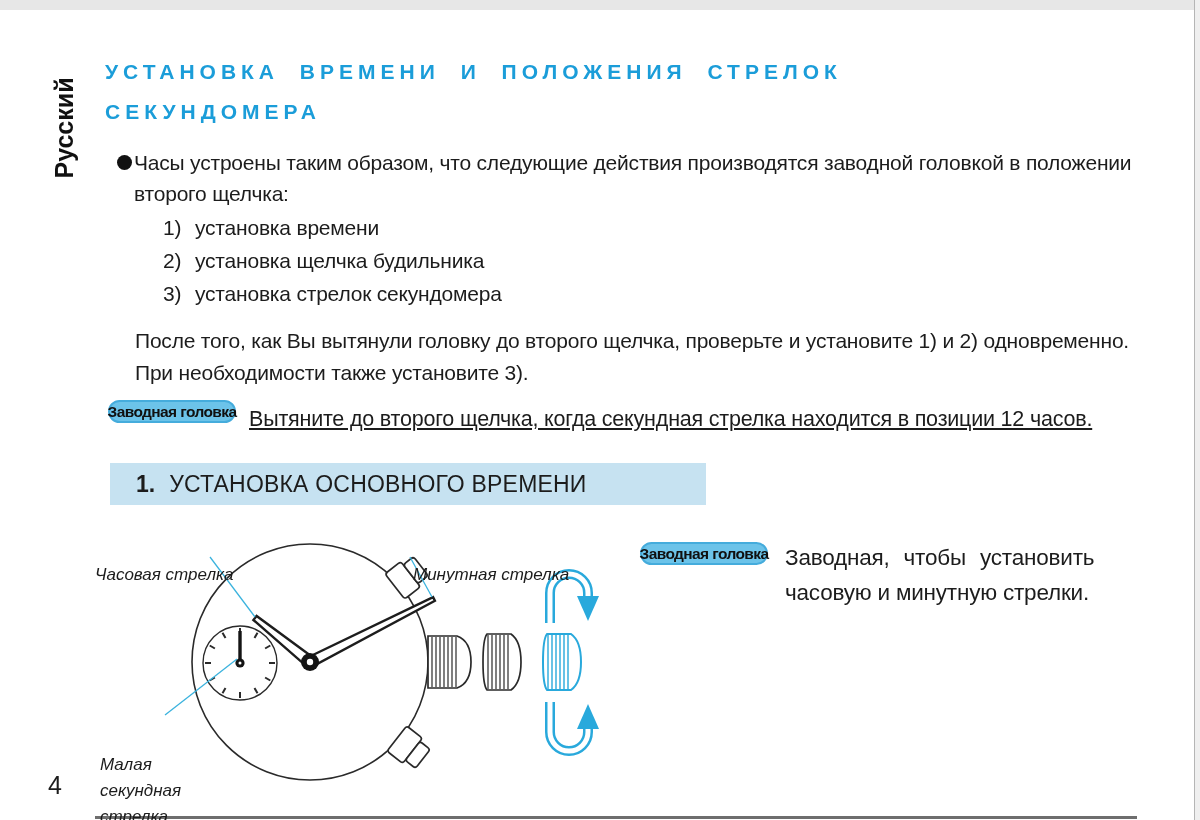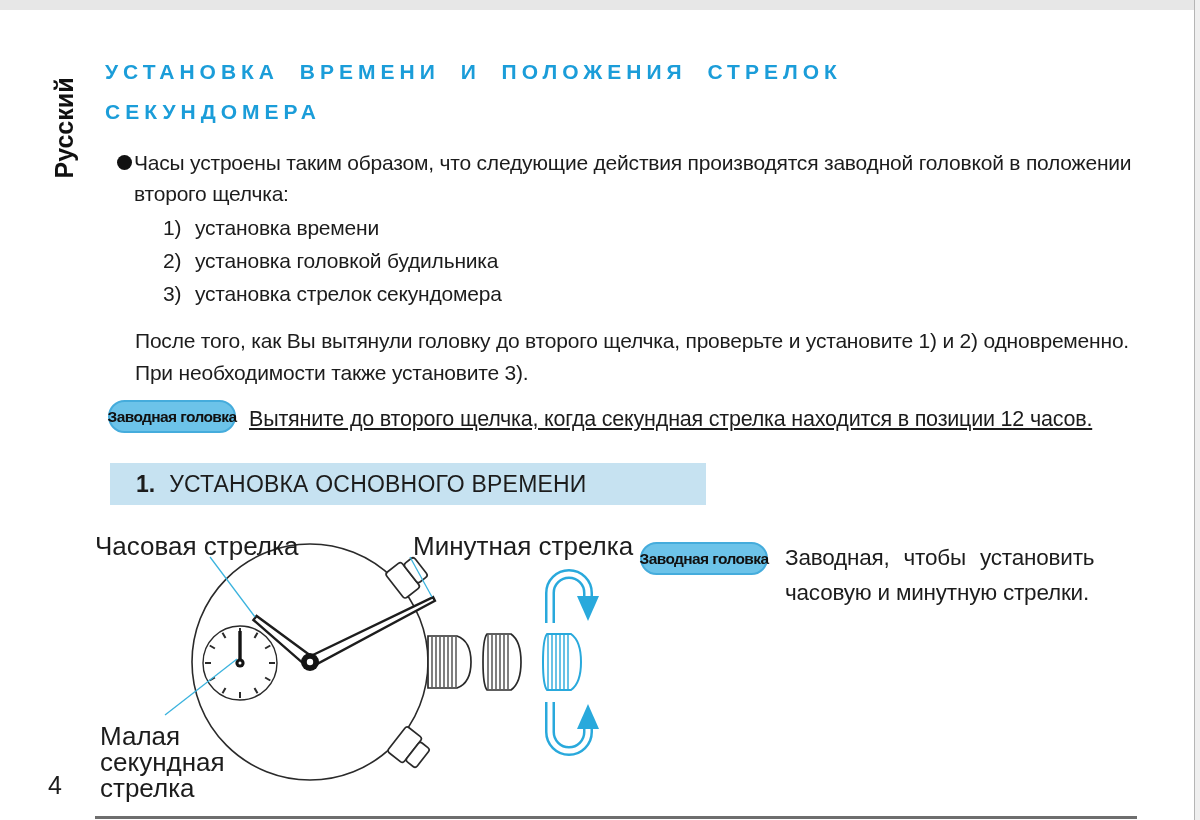--- a/index.html
+++ b/index.html
@@ -23,38 +23,38 @@
   .intro-bullet{position:absolute;left:117px;top:147px;width:1040px;display:flex;gap:2px;}
   .bullet-dot{width:15px;height:15px;border-radius:50%;background:#111;margin-top:8px;flex:none;}
   .body-text{font-size:21px;line-height:31px;letter-spacing:-0.2px;color:#1c1c1c;}
   .step-list{position:absolute;left:163px;top:211px;}
   .step-row{display:flex;font-size:21px;line-height:33px;letter-spacing:-0.2px;}
   .step-num{width:32px;flex:none;}
   .note{position:absolute;left:135px;top:304px;width:1015px;margin-top:21px;}
   .note .body-text{line-height:32px;}
 
   .badge{
-    position:absolute;width:128px;height:33px;box-sizing:border-box;
+    position:absolute;width:128px;height:23px;box-sizing:border-box;
     background:#6CC3E9;border:2px solid #45ACDC;border-radius:17px;
     display:flex;align-items:center;justify-content:center;
     font-weight:bold;font-size:15.5px;letter-spacing:-0.6px;color:#101010;white-space:nowrap;
   }
   .badge-1{left:108px;top:400px;}
   .badge-2{left:640px;top:542px;}
   .crown-text-1{position:absolute;left:249px;top:404px;font-size:21.5px;line-height:30px;letter-spacing:-0.2px;white-space:nowrap;text-decoration:underline;}
 
   .section-bar{
     position:absolute;left:110px;top:463px;width:596px;height:42px;background:#C6E2F1;
     display:flex;align-items:center;
   }
   .section-num{font-weight:bold;font-size:23px;margin-left:26px;}
   .section-title{font-weight:normal;font-size:23px;margin-left:14px;letter-spacing:0.2px;}
 
   .diagram-svg{position:absolute;left:85px;top:525px;}
-  .diag-label{position:absolute;font-size:26px;line-height:26px;color:#1c1c1c;}
+  .diag-label{position:absolute;font-style:italic;font-size:17px;line-height:26px;color:#1c1c1c;margin-top:29px;}
   .label-hour{left:95px;top:533px;}
   .label-minute{left:413px;top:533px;}
   .label-small-second{left:100px;top:723px;width:125px;}
 
   .crown-text-2{position:absolute;left:785px;top:540px;width:370px;font-size:22.5px;line-height:35px;letter-spacing:-0.2px;}
   .crown-text-2 .l0{word-spacing:8px;}
   .page-number{position:absolute;left:48px;top:771px;font-size:25px;color:#1c1c1c;}
 </style>
 </head>
 <body>
@@ -79,21 +79,21 @@
     </div>
   </div>
 
   <div class="step-list">
     <div class="step-row">
       <span class="step-num">1)</span>
       <span>установка времени</span>
     </div>
     <div class="step-row">
       <span class="step-num">2)</span>
-      <span>установка головкой будильника</span>
+      <span>установка щелчка будильника</span>
     </div>
     <div class="step-row">
       <span class="step-num">3)</span>
       <span>установка стрелок секундомера</span>
     </div>
   </div>
 
   <div class="note">
     <div class="body-text">После того, как Вы вытянули головку до второго щелчка, проверьте и установите 1) и 2) одновременно.</div>
     <div class="body-text">При необходимости также установите 3).</div>

